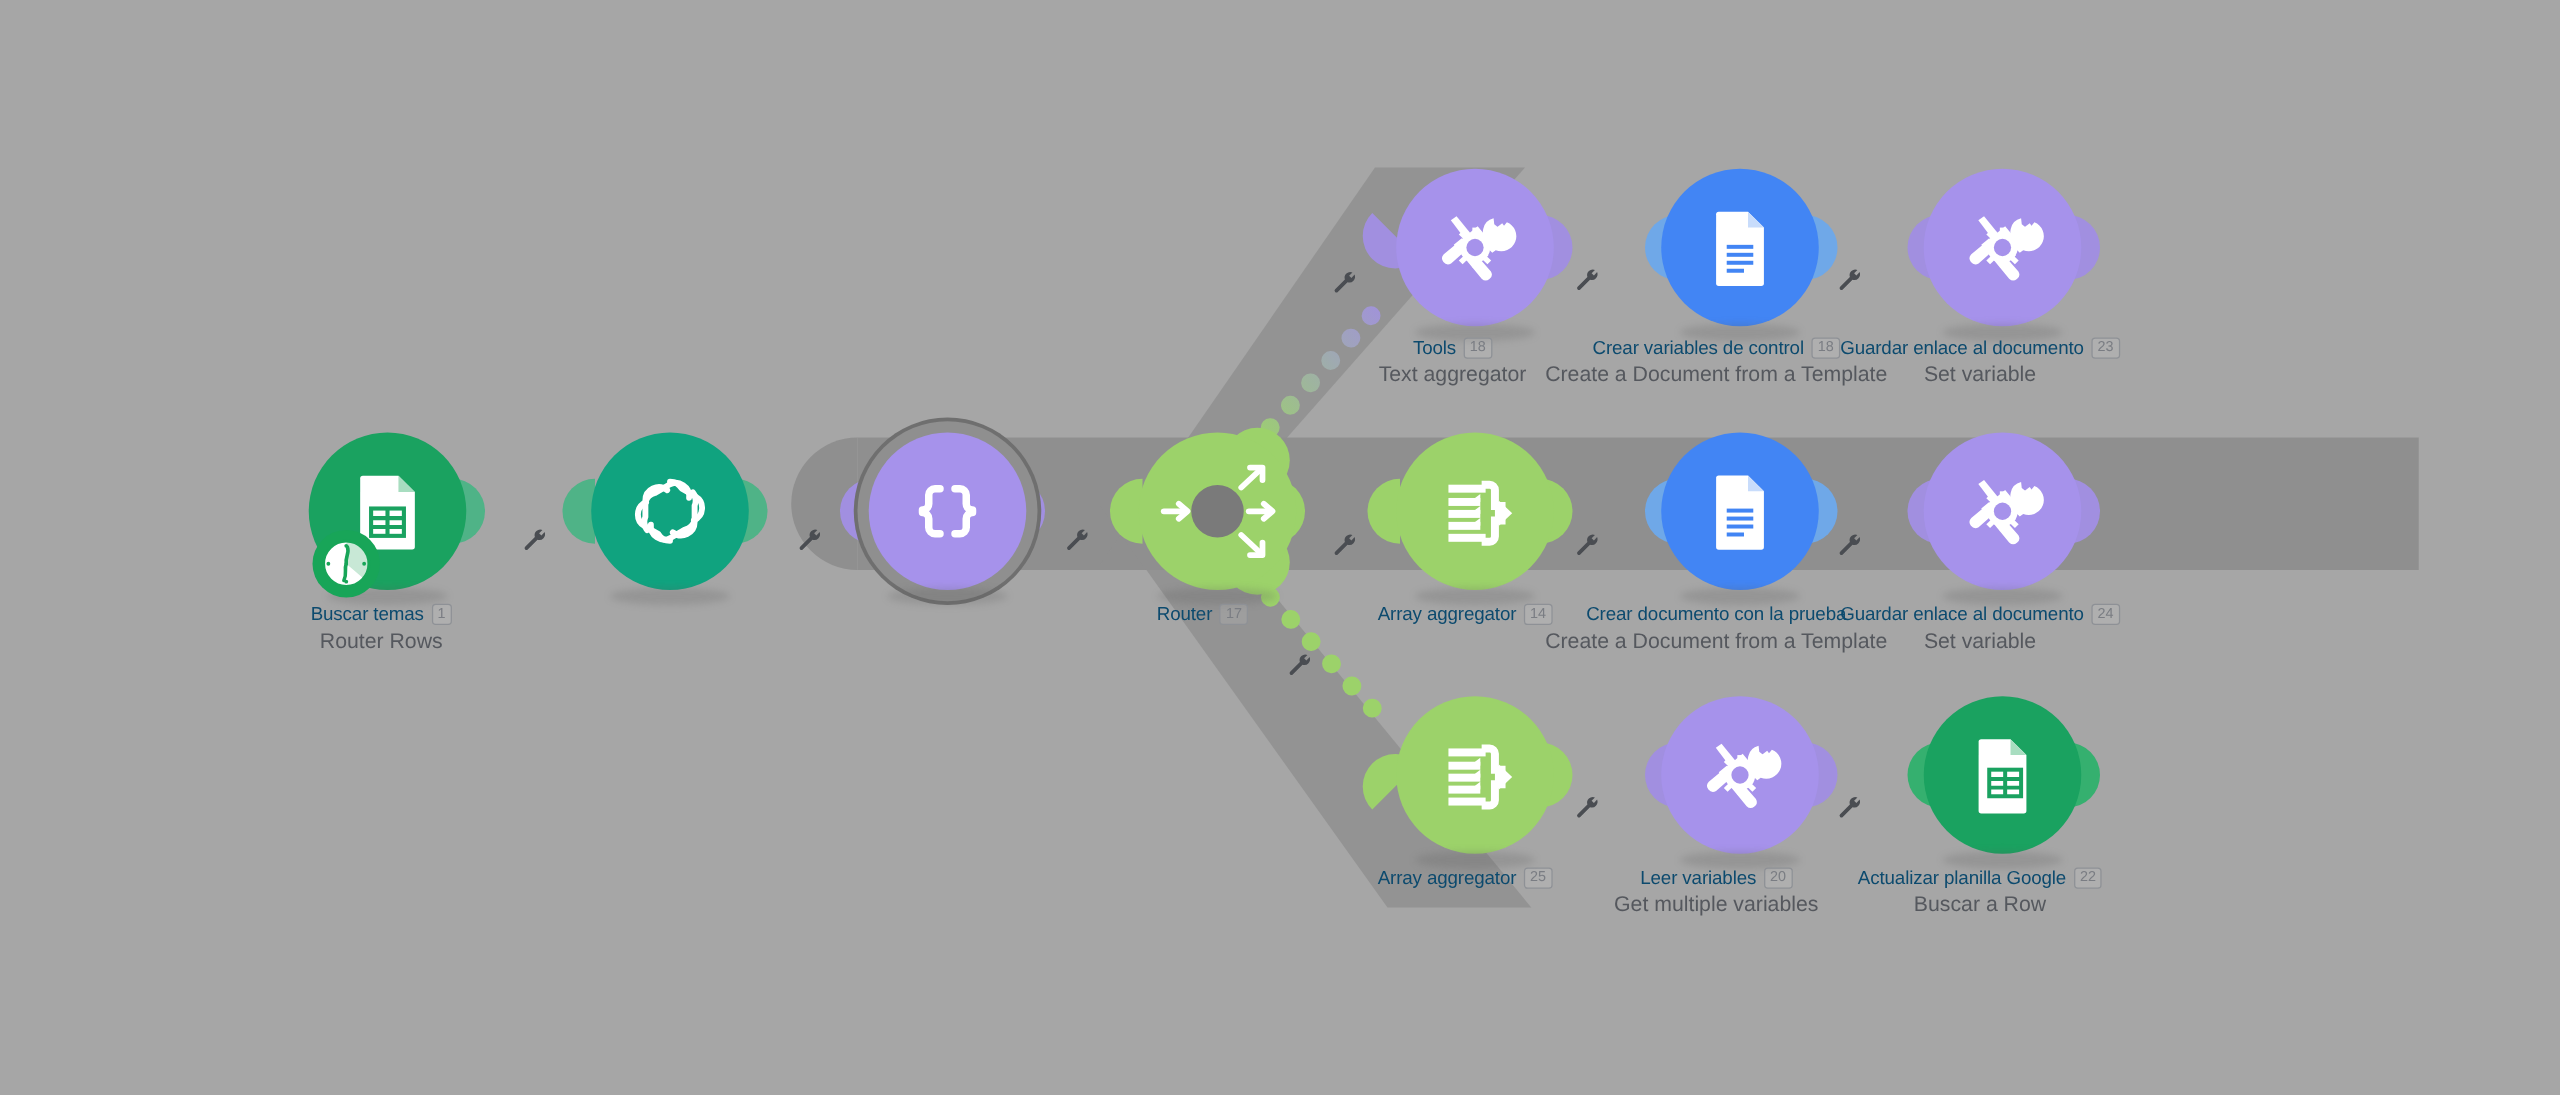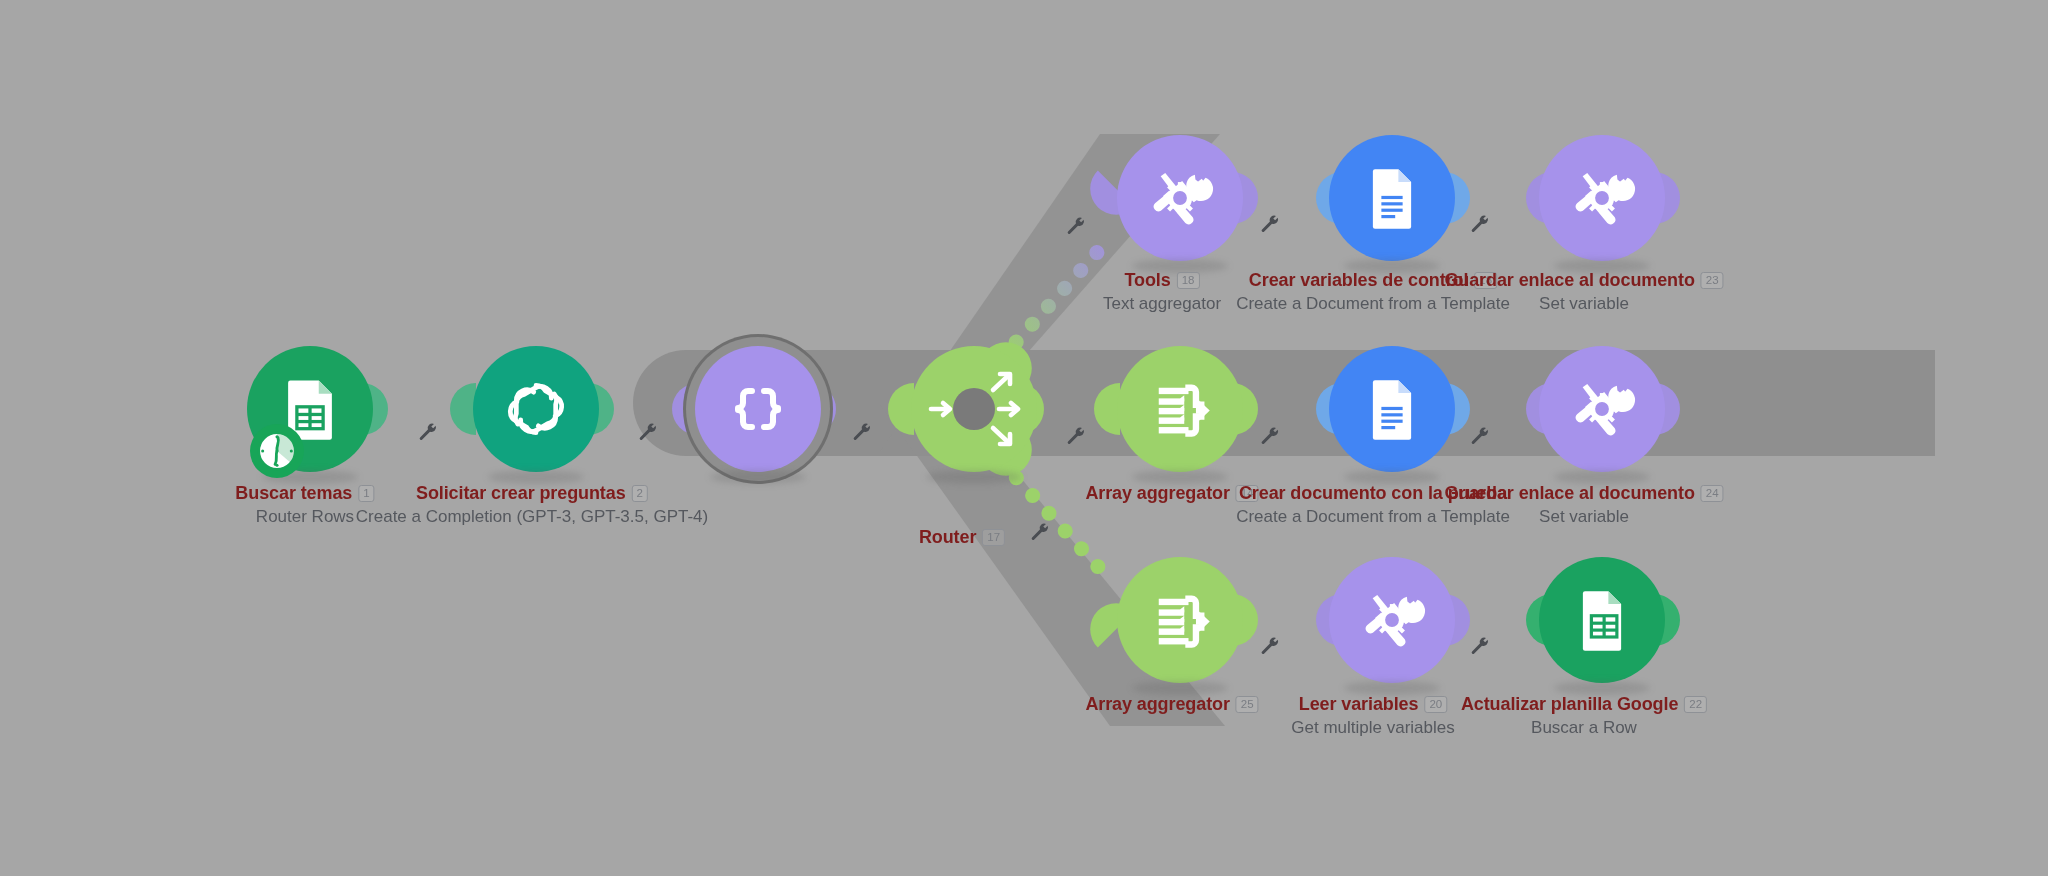--- a/index.html
+++ b/index.html
@@ -60,23 +60,23 @@
     position: absolute;
     z-index: 30;
     text-align: center;
     white-space: nowrap;
     transform: translateX(-50%);
   }
   .label .title-row {
     display: flex; align-items: center; justify-content: center; gap: 6px;
   }
   .label .title {
-    font-size: 18px;
-    font-weight: bold;
-    color: #7f1d1d;
+    font-size: 15px;
+    font-weight: normal;
+    color: #0c4a6e;
     letter-spacing: -0.1px;
   }
   .label .num {
     font-size: 11.5px;
     color: #7a7d83;
     border: 1px solid #8e9196;
     border-radius: 3px;
     padding: 0px 4px 1px 4px;
     line-height: 14px;
     background: rgba(255,255,255,0.10);
@@ -226,27 +226,20 @@
     <svg width="72" height="72" viewBox="0 0 64 64">
       <g fill="none" stroke="#ffffff" stroke-width="4.2" stroke-linejoin="round" stroke-linecap="round">
         <path d="M32 11 a9.5 9.5 0 0 1 8.2 4.7 l10 5.8 a9.5 9.5 0 0 1 -1.2 16.9"></path>
         <path d="M48.2 18.6 a9.5 9.5 0 0 1 1.3 9.4 l0 11.6 a9.5 9.5 0 0 1 -15.5 7.4"></path>
         <path d="M49.5 38.4 a9.5 9.5 0 0 1 -6.9 6.6 l-10 5.8 a9.5 9.5 0 0 1 -14.2 -9.2"></path>
         <path d="M32 53 a9.5 9.5 0 0 1 -8.2 -4.7 l-10 -5.8 a9.5 9.5 0 0 1 1.2 -16.9"></path>
         <path d="M15.8 45.4 a9.5 9.5 0 0 1 -1.3 -9.4 l0 -11.6 a9.5 9.5 0 0 1 15.5 -7.4"></path>
         <path d="M14.5 25.6 a9.5 9.5 0 0 1 6.9 -6.6 l10 -5.8 a9.5 9.5 0 0 1 14.2 9.2"></path>
       </g>
     </svg>
-  </div>
-  <div class="label" style="left:532px; top:483px;">
-    <div class="title-row">
-      <span class="title">Solicitar crear preguntas</span>
-      <span class="num">2</span>
-    </div>
-    <div class="sub">Create a Completion (GPT-3, GPT-3.5, GPT-4)</div>
   </div>
 
   <div class="socket left" style="left:672px; top:383px; background:#a18fe0;"></div>
   <div class="socket right" style="left:810px; top:383px; background:#a18fe0;"></div>
   <div class="node selected" style="left:695px; top:346px; background:#a692eb;">
     <svg width="64" height="64" viewBox="0 0 64 64">
       <path d="M26 14 h-4 a5 5 0 0 0 -5 5 v7 a5 5 0 0 1 -5 5 v2 a5 5 0 0 1 5 5 v7 a5 5 0 0 0 5 5 h4" fill="none" stroke="#ffffff" stroke-width="6" stroke-linecap="round" stroke-linejoin="round"></path>
       <path d="M38 14 h4 a5 5 0 0 1 5 5 v7 a5 5 0 0 0 5 5 v2 a5 5 0 0 0 -5 5 v7 a5 5 0 0 1 -5 5 h-4" fill="none" stroke="#ffffff" stroke-width="6" stroke-linecap="round" stroke-linejoin="round"></path>
     </svg>
   </div>
@@ -263,21 +256,21 @@
         <polyline points="32,57 39,63 32,69"></polyline>
         <line x1="88" y1="63" x2="106" y2="63"></line>
         <polyline points="100,57 107,63 100,69"></polyline>
         <line x1="82" y1="44" x2="98" y2="29"></line>
         <polyline points="89,28 99,28 99,38"></polyline>
         <line x1="82" y1="82" x2="98" y2="97"></line>
         <polyline points="99,88 99,98 89,98"></polyline>
       </g>
     </svg>
   </div>
-  <div class="label" style="left:962px; top:483px;margin-top:44px;">
+  <div class="label" style="left:962px; top:483px;">
     <div class="title-row">
       <span class="title">Router</span>
       <span class="num">17</span>
     </div>
   </div>
 
   <div class="socket left" style="left:1094px; top:172px; background:#a18fe0; transform:rotate(-45deg);"></div>
   <div class="socket right" style="left:1232px; top:172px; background:#a18fe0;"></div>
   <div class="node" style="left:1117px; top:135px; background:#a692eb;">
     <svg width="68" height="68" viewBox="0 0 64 64">

